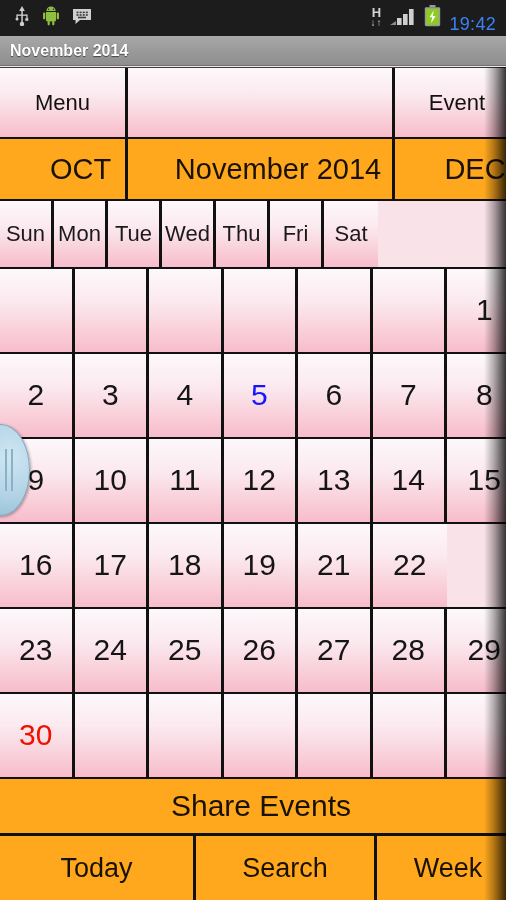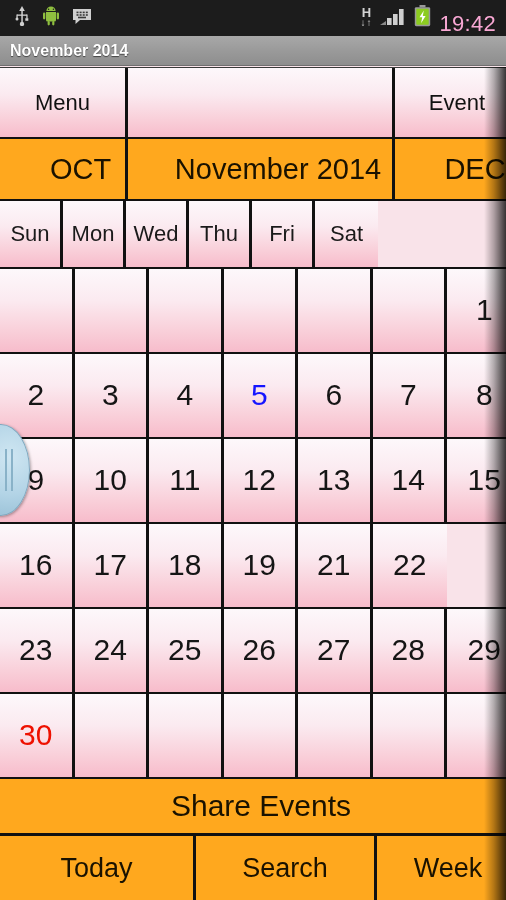--- a/index.html
+++ b/index.html
@@ -39,22 +39,22 @@
   .net-type {
     color: #d2d2d2;
     font-size: 11px;
     line-height: 10px;
     text-align: center;
     font-family: "Liberation Sans", sans-serif;
   }
   .net-type b { font-weight: bold; font-size: 13px; display:block; }
   .net-type i { font-style: normal; font-size: 10px; display:block; letter-spacing:1px; }
   #clock {
-    color: #f9a8d4;
-    font-size: 22px;
+    color: #3b82f6;
+    font-size: 18px;
     letter-spacing: 0.3px;
     font-family: "Liberation Sans", sans-serif;
     margin-top: 12px;
   }
 
   
   #titlebar {
     position: absolute;
     left: 0; top: 36px;
     width: 506px; height: 30px;
@@ -129,21 +129,21 @@
   #nav-next { width: 127px; border-right: none; }
 
   
   #weekdays {
     display: flex;
     height: 68px;
     box-sizing: border-box;
     border-bottom: 2px solid #111;
   }
   #weekdays .wd {
-    width: 63px;
+    width: 54px;
     box-sizing: border-box;
     border-right: 3px solid #111;
     display: flex;
     align-items: center;
     justify-content: center;
     font-size: 22px;
     color: #1a1a1a;
   }
   #weekdays .wd:last-child { border-right: none; }
 
@@ -349,20 +349,23 @@
     </div>
 
     <div id="weekdays">
       <div class="wd pinkgrad">
           <span>Sun</span>
         </div>
       <div class="wd pinkgrad">
           <span>Mon</span>
         </div>
       <div class="wd pinkgrad">
+          <span>Tue</span>
+        </div>
+      <div class="wd pinkgrad">
           <span>Wed</span>
         </div>
       <div class="wd pinkgrad">
           <span>Thu</span>
         </div>
       <div class="wd pinkgrad">
           <span>Fri</span>
         </div>
       <div class="wd pinkgrad">
           <span>Sat</span>

